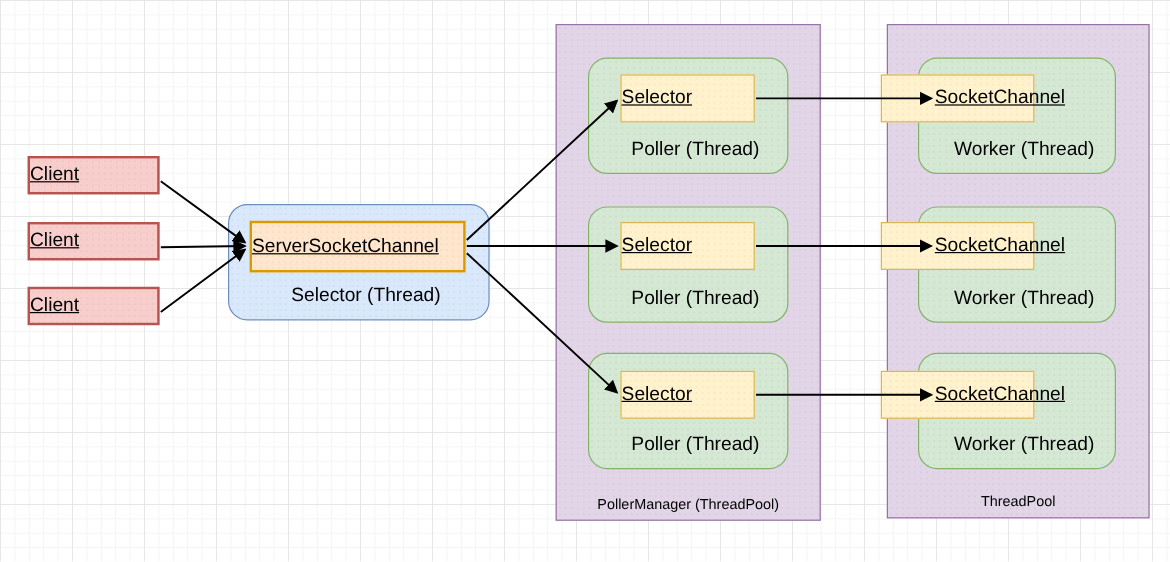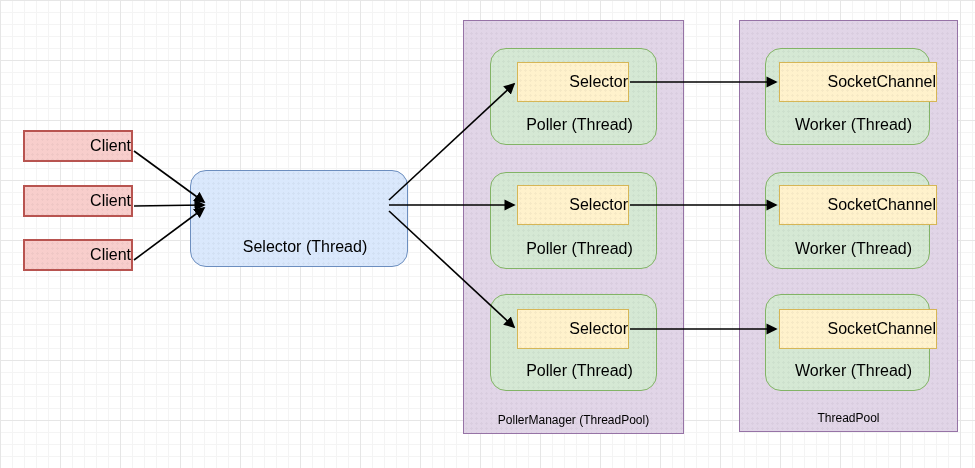--- a/index.html
+++ b/index.html
@@ -21,25 +21,26 @@
       linear-gradient(90deg, #e6e6e6 1px, transparent 1px),
       linear-gradient(#f4f4f4 1px, transparent 1px),
       linear-gradient(90deg, #f4f4f4 1px, transparent 1px);
     background-size: 60px 60px, 60px 60px, 12px 12px, 12px 12px;
   }
   .node {
     position: absolute;
     box-sizing: border-box;
     display: flex;
     align-items: center;
-    justify-content: flex-end;
+    justify-content: flex-start;
     font-size: 16px;
     text-align: center;
     background-image: radial-gradient(rgba(0,0,0,0.035) 1px, transparent 1.2px);
     background-size: 5px 5px;
+    text-decoration: underline;
   }
   .container-label {
     position: absolute;
     left: 0;
     right: 0;
     bottom: 6px;
     text-align: center;
     font-size: 12px;
   }
   .inner-label {
@@ -99,21 +100,21 @@
   .row2 { top: 172px; }
   .row3 { top: 294px; }
 
   
   .leaf {
     background-color: var(--selector-fill, #fff2cc);
     border: 1.5px solid var(--selector-border, #d6b656);
     z-index: 3;
   }
   .selector { left: 517px; width: 112px; height: 40px; }
-  .sockch   { left: 779px; width: 158px; height: 40px; padding-left: 44px; }
+  .sockch   { left: 734px; width: 128px; height: 40px; padding-left: 44px; }
   .lrow1 { top: 62px; }
   .lrow2 { top: 185px; }
   .lrow3 { top: 309px; }
 
   .arrows {
     position: absolute;
     left: 0; top: 0;
     width: 975px; height: 468px;
     z-index: 5;
     pointer-events: none;
@@ -130,20 +131,23 @@
 
   <div class="node pool left">
     <div class="container-label">PollerManager (ThreadPool)</div>
   </div>
   <div class="node pool right">
     <div class="container-label">ThreadPool</div>
   </div>
 
   <div class="node acceptor">
     <div class="inner-label">Selector (Thread)</div>
+  </div>
+  <div class="node ssc">
+    <span>ServerSocketChannel</span>
   </div>
 
   <div class="node client c1">
     <span>Client</span>
   </div>
   <div class="node client c2">
     <span>Client</span>
   </div>
   <div class="node client c3">
     <span>Client</span>

